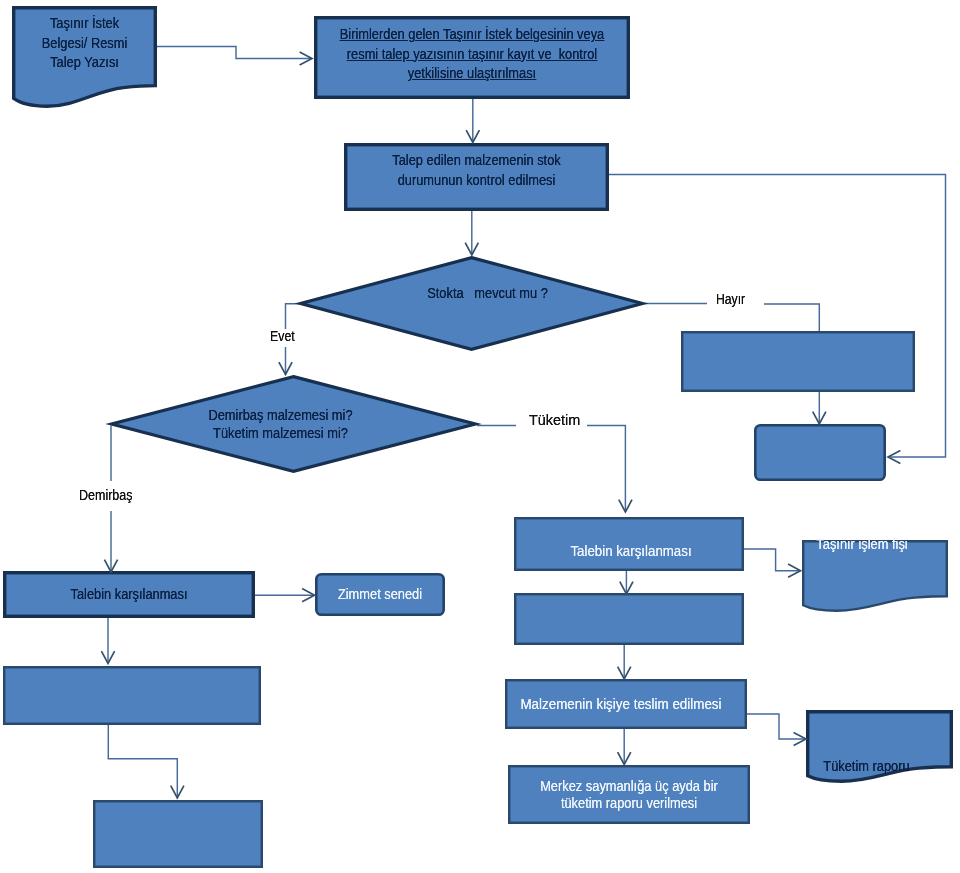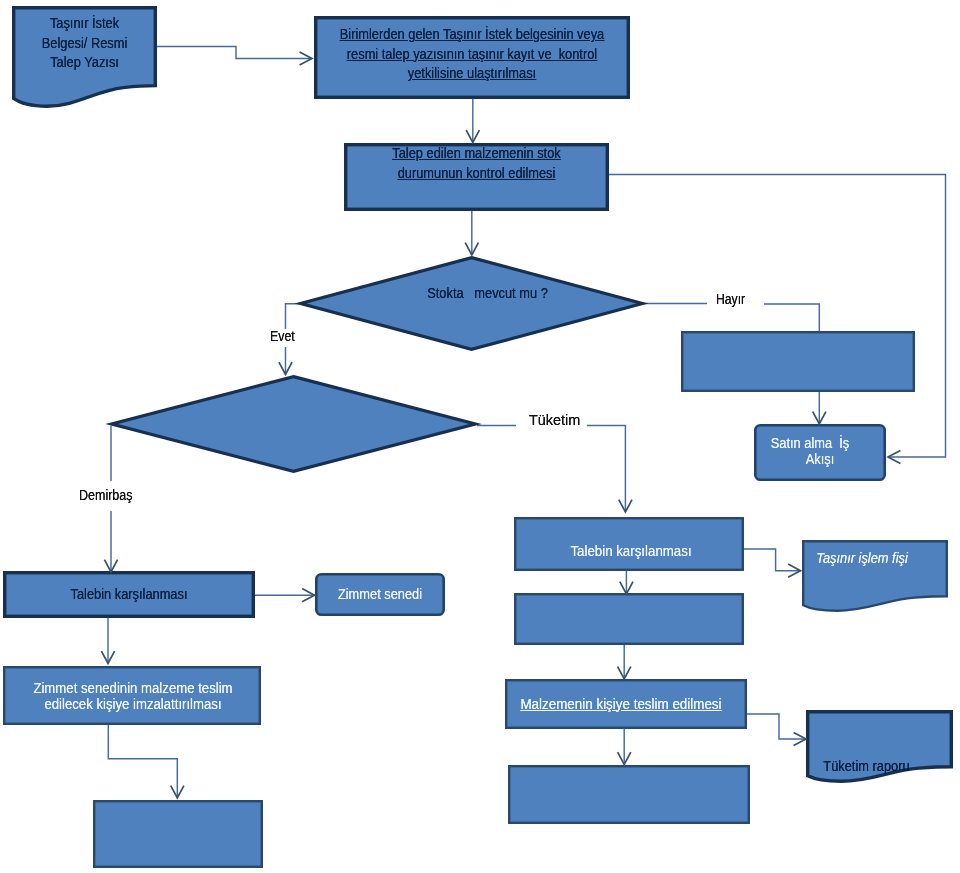--- a/index.html
+++ b/index.html
@@ -76,29 +76,29 @@
   <path d="M 788.1 577.3 L 800.5 570.7 L 788.1 564.1" fill="none" stroke="#36526B" stroke-width="1.7" stroke-linecap="butt" stroke-linejoin="miter"></path>
   <path d="M 617.6 666.6 L 624.2 679.0 L 630.8 666.6" fill="none" stroke="#36526B" stroke-width="1.7" stroke-linecap="butt" stroke-linejoin="miter"></path>
   <path d="M 101.4 651.1 L 108.0 663.5 L 114.6 651.1" fill="none" stroke="#36526B" stroke-width="1.7" stroke-linecap="butt" stroke-linejoin="miter"></path>
   <path d="M 170.7 785.6 L 177.3 798.0 L 183.9 785.6" fill="none" stroke="#36526B" stroke-width="1.7" stroke-linecap="butt" stroke-linejoin="miter"></path>
   <path d="M 617.6 752.1 L 624.2 764.5 L 630.8 752.1" fill="none" stroke="#36526B" stroke-width="1.7" stroke-linecap="butt" stroke-linejoin="miter"></path>
   <path d="M 793.6 745.6 L 806.0 739.0 L 793.6 732.4" fill="none" stroke="#36526B" stroke-width="1.7" stroke-linecap="butt" stroke-linejoin="miter"></path>
 </g>
 </svg>
   <div class="node-label dark" style="left:12px;top:13.73px;width:145px;line-height:19.8px;"><span style="">Taşınır İstek</span><span style="">Belgesi/ Resmi</span><span style="">Talep Yazısı</span></div>
   <div class="node-label dark" style="left:314px;top:25.33px;width:316px;line-height:19.4px;text-decoration:underline;"><span style="">Birimlerden gelen Taşınır İstek belgesinin veya</span><span style="">resmi talep yazısının taşınır kayıt ve  kontrol</span><span style="">yetkilisine ulaştırılması</span></div>
-  <div class="node-label dark" style="left:344px;top:144px;width:265px;line-height:19.7px;text-decoration:underline;"><span style="">Talep edilen malzemenin stok</span><span style="">durumunun kontrol edilmesi</span></div>
+  <div class="node-label dark" style="left:344px;top:151px;width:265px;line-height:19.7px;"><span style="">Talep edilen malzemenin stok</span><span style="">durumunun kontrol edilmesi</span></div>
   <div class="node-label dark" style="left:315px;top:283.93px;width:345px;line-height:19.4px;"><span style="">Stokta   mevcut mu ?</span></div>
-  <div class="node-label light" style="left:754px;top:435.03px;width:132px;line-height:16.4px;"><span style="position:relative;left:-10px;">Satın alma  İş</span><span style="">Akışı</span></div>
+  <div class="node-label dark" style="left:97px;top:407.43px;width:367px;line-height:17.2px;"><span style="">Demirbaş malzemesi mi?</span><span style="">Tüketim malzemesi mi?</span></div>
   <div class="node-label dark" style="left:3px;top:585.73px;width:252px;line-height:17.0px;"><span style="transform:scaleX(0.862);">Talebin karşılanması</span></div>
   <div class="node-label light" style="left:315px;top:586px;width:130px;line-height:17.0px;"><span style="">Zimmet senedi</span></div>
   <div class="node-label light" style="left:516px;top:542.53px;width:230px;line-height:17.0px;"><span style="transform:scaleX(0.893);">Talebin karşılanması</span></div>
-  <div class="node-label light" style="left:789px;top:550px;width:146px;line-height:17.0px;font-style:italic;"><span style="">Taşınır işlem fişi</span></div>
-  <div class="node-label light" style="left:4px;top:679.53px;width:258px;line-height:16.8px;"><span style="transform:scaleX(0.885);">Zimmet senedinin malzeme teslim</span><span style="transform:scaleX(0.885);">edilecek kişiye imzalattırılması</span></div>
-  <div class="node-label light" style="left:500px;top:695.53px;width:242px;line-height:17.0px;text-decoration:underline;"><span style="transform:scaleX(0.9);">Malzemenin kişiye teslim edilmesi</span></div>
+  <div class="node-label light" style="left:789px;top:536px;width:146px;line-height:17.0px;"><span style="">Taşınır işlem fişi</span></div>
+  <div class="node-label light" style="left:500px;top:695.53px;width:242px;line-height:17.0px;"><span style="transform:scaleX(0.9);">Malzemenin kişiye teslim edilmesi</span></div>
   <div class="node-label dark" style="left:793px;top:758px;width:147px;line-height:17.0px;"><span style="">Tüketim raporu</span></div>
+  <div class="node-label light" style="left:508px;top:778.08px;width:242px;line-height:17.3px;"><span style="">Merkez saymanlığa üç ayda bir</span><span style="">tüketim raporu verilmesi</span></div>
   <div class="edge-label" style="left:716px;top:290.93px;transform:scaleX(0.82);">Hayır</div>
   <div class="edge-label-mask" style="left:266px;top:328.7px;width:32px;height:18.600000000000023px;"></div>
   <div class="edge-label" style="left:270px;top:328.13px;transform:scaleX(0.83);">Evet</div>
   <div class="edge-label" style="left:528.5px;top:412.23px;transform:scaleX(0.97);">Tüketim</div>
   <div class="edge-label-mask" style="left:75px;top:480.7px;width:64px;height:30.5px;"></div>
   <div class="edge-label" style="left:79px;top:486.73px;transform:scaleX(0.84);">Demirbaş</div>
 </div>
 
 </body></html>

